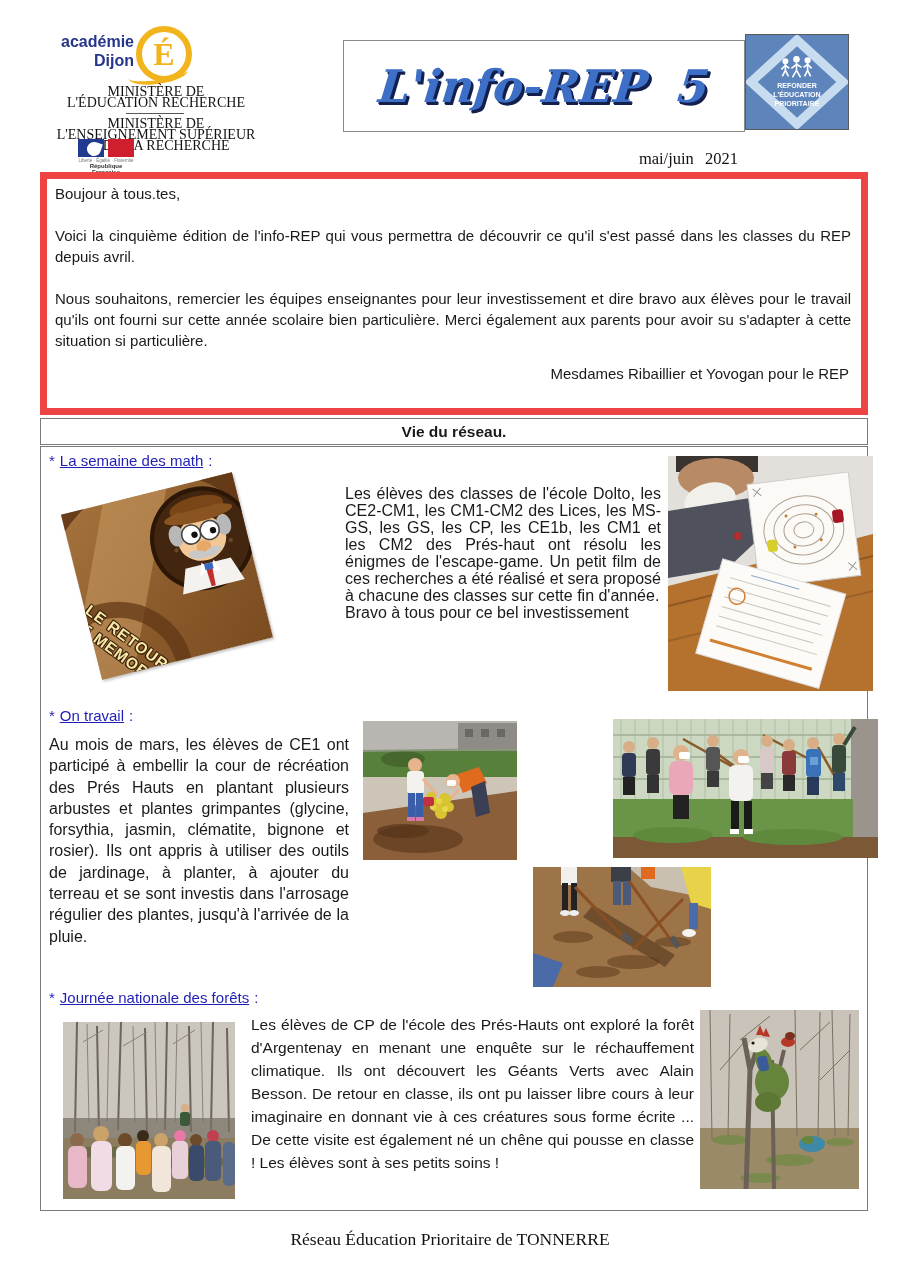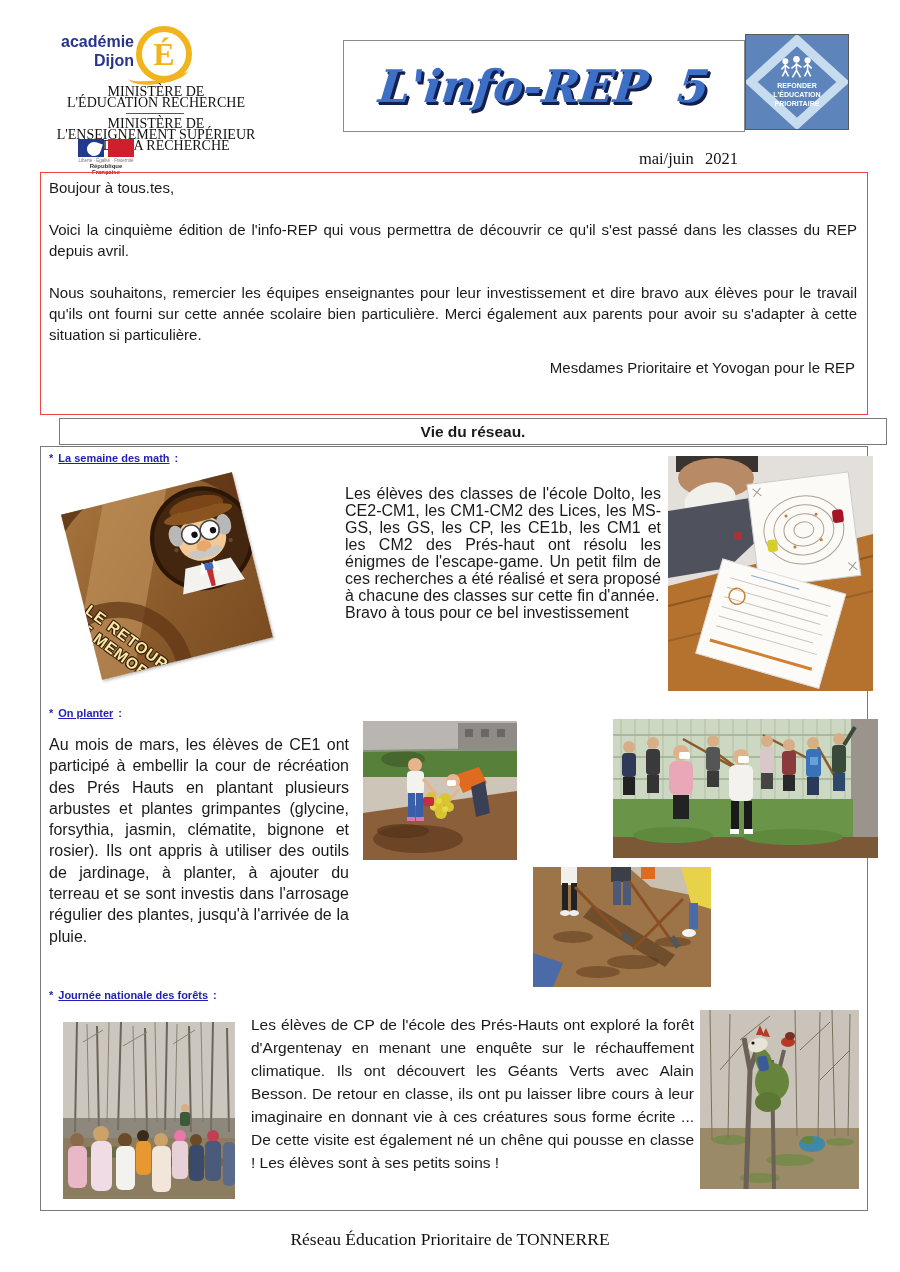--- a/index.html
+++ b/index.html
@@ -33,36 +33,36 @@
               text-shadow:2px 2px 0 #13204e, 3px 3px 0 #13204e;}
   .issue{margin-left:30px;}
 
   .badge{position:absolute;left:745px;top:34px;width:102px;height:94px;border:1px solid #5a5a5a;}
   .badge svg{display:block;width:100%;height:100%;}
 
   .date{position:absolute;left:480px;top:149px;width:258px;text-align:right;
         font-family:"Liberation Serif",serif;font-size:16.5px;word-spacing:7px;color:#111;}
 
   
-  .intro-box{position:absolute;left:40px;top:172px;width:828px;height:243px;border:1px solid #ef4444;
+  .intro-box{position:absolute;left:40px;top:172px;width:828px;height:243px;border:7px solid #ef4444;
              box-sizing:border-box;padding:4px 10px 0 8px;font-size:15px;line-height:21px;}
   .jus{text-align:justify;}
   .blank{height:21px;}
   .blank-s{height:12px;}
   .sig{text-align:right;padding-right:2px;}
   b,.bold{font-weight:normal;}
 
   .bar{position:absolute;left:40px;top:418px;width:828px;height:27px;border:1px solid #7a7a7a;
        box-sizing:border-box;display:flex;align-items:center;justify-content:center;
-       font-weight:bold;font-size:15.5px;margin-left:19px;}
+       font-weight:bold;font-size:15.5px;}
 
   
   .main-box{position:absolute;left:40px;top:446px;width:828px;height:765px;border:1px solid #7a7a7a;
             box-sizing:border-box;}
-  .hd{position:absolute;color:#1f1fb4;font-weight:bold;font-size:11px;white-space:nowrap;}
+  .hd{position:absolute;color:#1f1fb4;font-weight:normal;font-size:15px;white-space:nowrap;}
   .hd .lbl{text-decoration:underline;margin-left:5px;}
   .hd .col{margin-left:5px;}
   .body-text{position:absolute;color:#1a1a1a;}
 
   .photo{position:absolute;}
   .photo svg{display:block;width:100%;height:100%;}
 
   
   .memorix{position:absolute;left:16px;top:26px;width:222px;height:222px;}
   .memorix-square{position:absolute;left:22px;top:18px;width:176px;height:170px;
@@ -156,21 +156,21 @@
 
   <div class="date">mai/juin 2021</div>
 
   <div class="intro-box">
     <div>Boujour à tous.tes,</div>
     <div class="blank"></div>
     <div class="jus">Voici la cinquième édition de l'info-REP qui vous permettra de découvrir ce qu'il s'est passé dans les classes du REP depuis avril.</div>
     <div class="blank"></div>
     <div class="jus"><span>Nous souhaitons, </span><span class="bold">remercier les équipes enseignantes</span><span> pour leur investissement et </span><span class="bold">dire bravo aux élèves</span><span> pour le travail qu'ils ont fourni sur cette année scolaire bien particulière. </span><span class="bold">Merci</span><span> également </span><span class="bold">aux parents</span><span> pour avoir su s'adapter à cette situation si particulière.</span></div>
     <div class="blank-s"></div>
-    <div class="sig">Mesdames Prioritaire et Yovogan pour le REP</div>
+    <div class="sig">Mesdames Ribaillier et Yovogan pour le REP</div>
   </div>
 
   <div class="bar">
     <span>Vie du réseau.</span>
   </div>
 
   <div class="main-box">
 
     <div class="hd" style="left:8px;top:5px;">
       <span>*</span><span class="lbl">La semaine des math</span><span class="col">:</span>
@@ -255,21 +255,21 @@
           <line x1="50" y1="174" x2="148" y2="174" stroke="#c8c4bc"></line>
           <line x1="50" y1="184" x2="155" y2="184" stroke="#c8c4bc"></line>
           <circle cx="62" cy="150" r="8" fill="none" stroke="#d08030" stroke-width="1.5"></circle>
           <rect x="48" y="198" width="106" height="3" fill="#d08030"></rect>
           <line x1="70" y1="126" x2="120" y2="126" stroke="#8aa8c8"></line>
         </g>
       </svg>
     </div>
 
     <div class="hd" style="left:8px;top:260px;">
-      <span>*</span><span class="lbl">On planter</span><span class="col">:</span>
+      <span>*</span><span class="lbl">On travail</span><span class="col">:</span>
     </div>
 
     <div class="body-text jus" style="left:8px;top:287px;width:300px;font-size:16px;line-height:21.3px;">Au mois de mars, les élèves de CE1 ont participé à embellir la cour de récréation des Prés Hauts en plantant plusieurs arbustes et plantes grimpantes (glycine, forsythia, jasmin, clématite, bignone et rosier). Ils ont appris à utiliser des outils de jardinage, à planter, à ajouter du terreau et se sont investis dans l'arrosage régulier des plantes, jusqu'à l'arrivée de la pluie.</div>
 
     <div class="photo" style="left:322px;top:274px;width:154px;height:139px;">
       <svg viewBox="0 0 154 139" preserveAspectRatio="none">
         <rect width="154" height="139" fill="#cdc5b8"></rect>
         <rect x="0" y="0" width="154" height="34" fill="#b9b6b2"></rect>
         <rect x="95" y="2" width="59" height="30" fill="#8f8c88"></rect>
         <rect x="102" y="8" width="8" height="8" fill="#6b6864"></rect>

